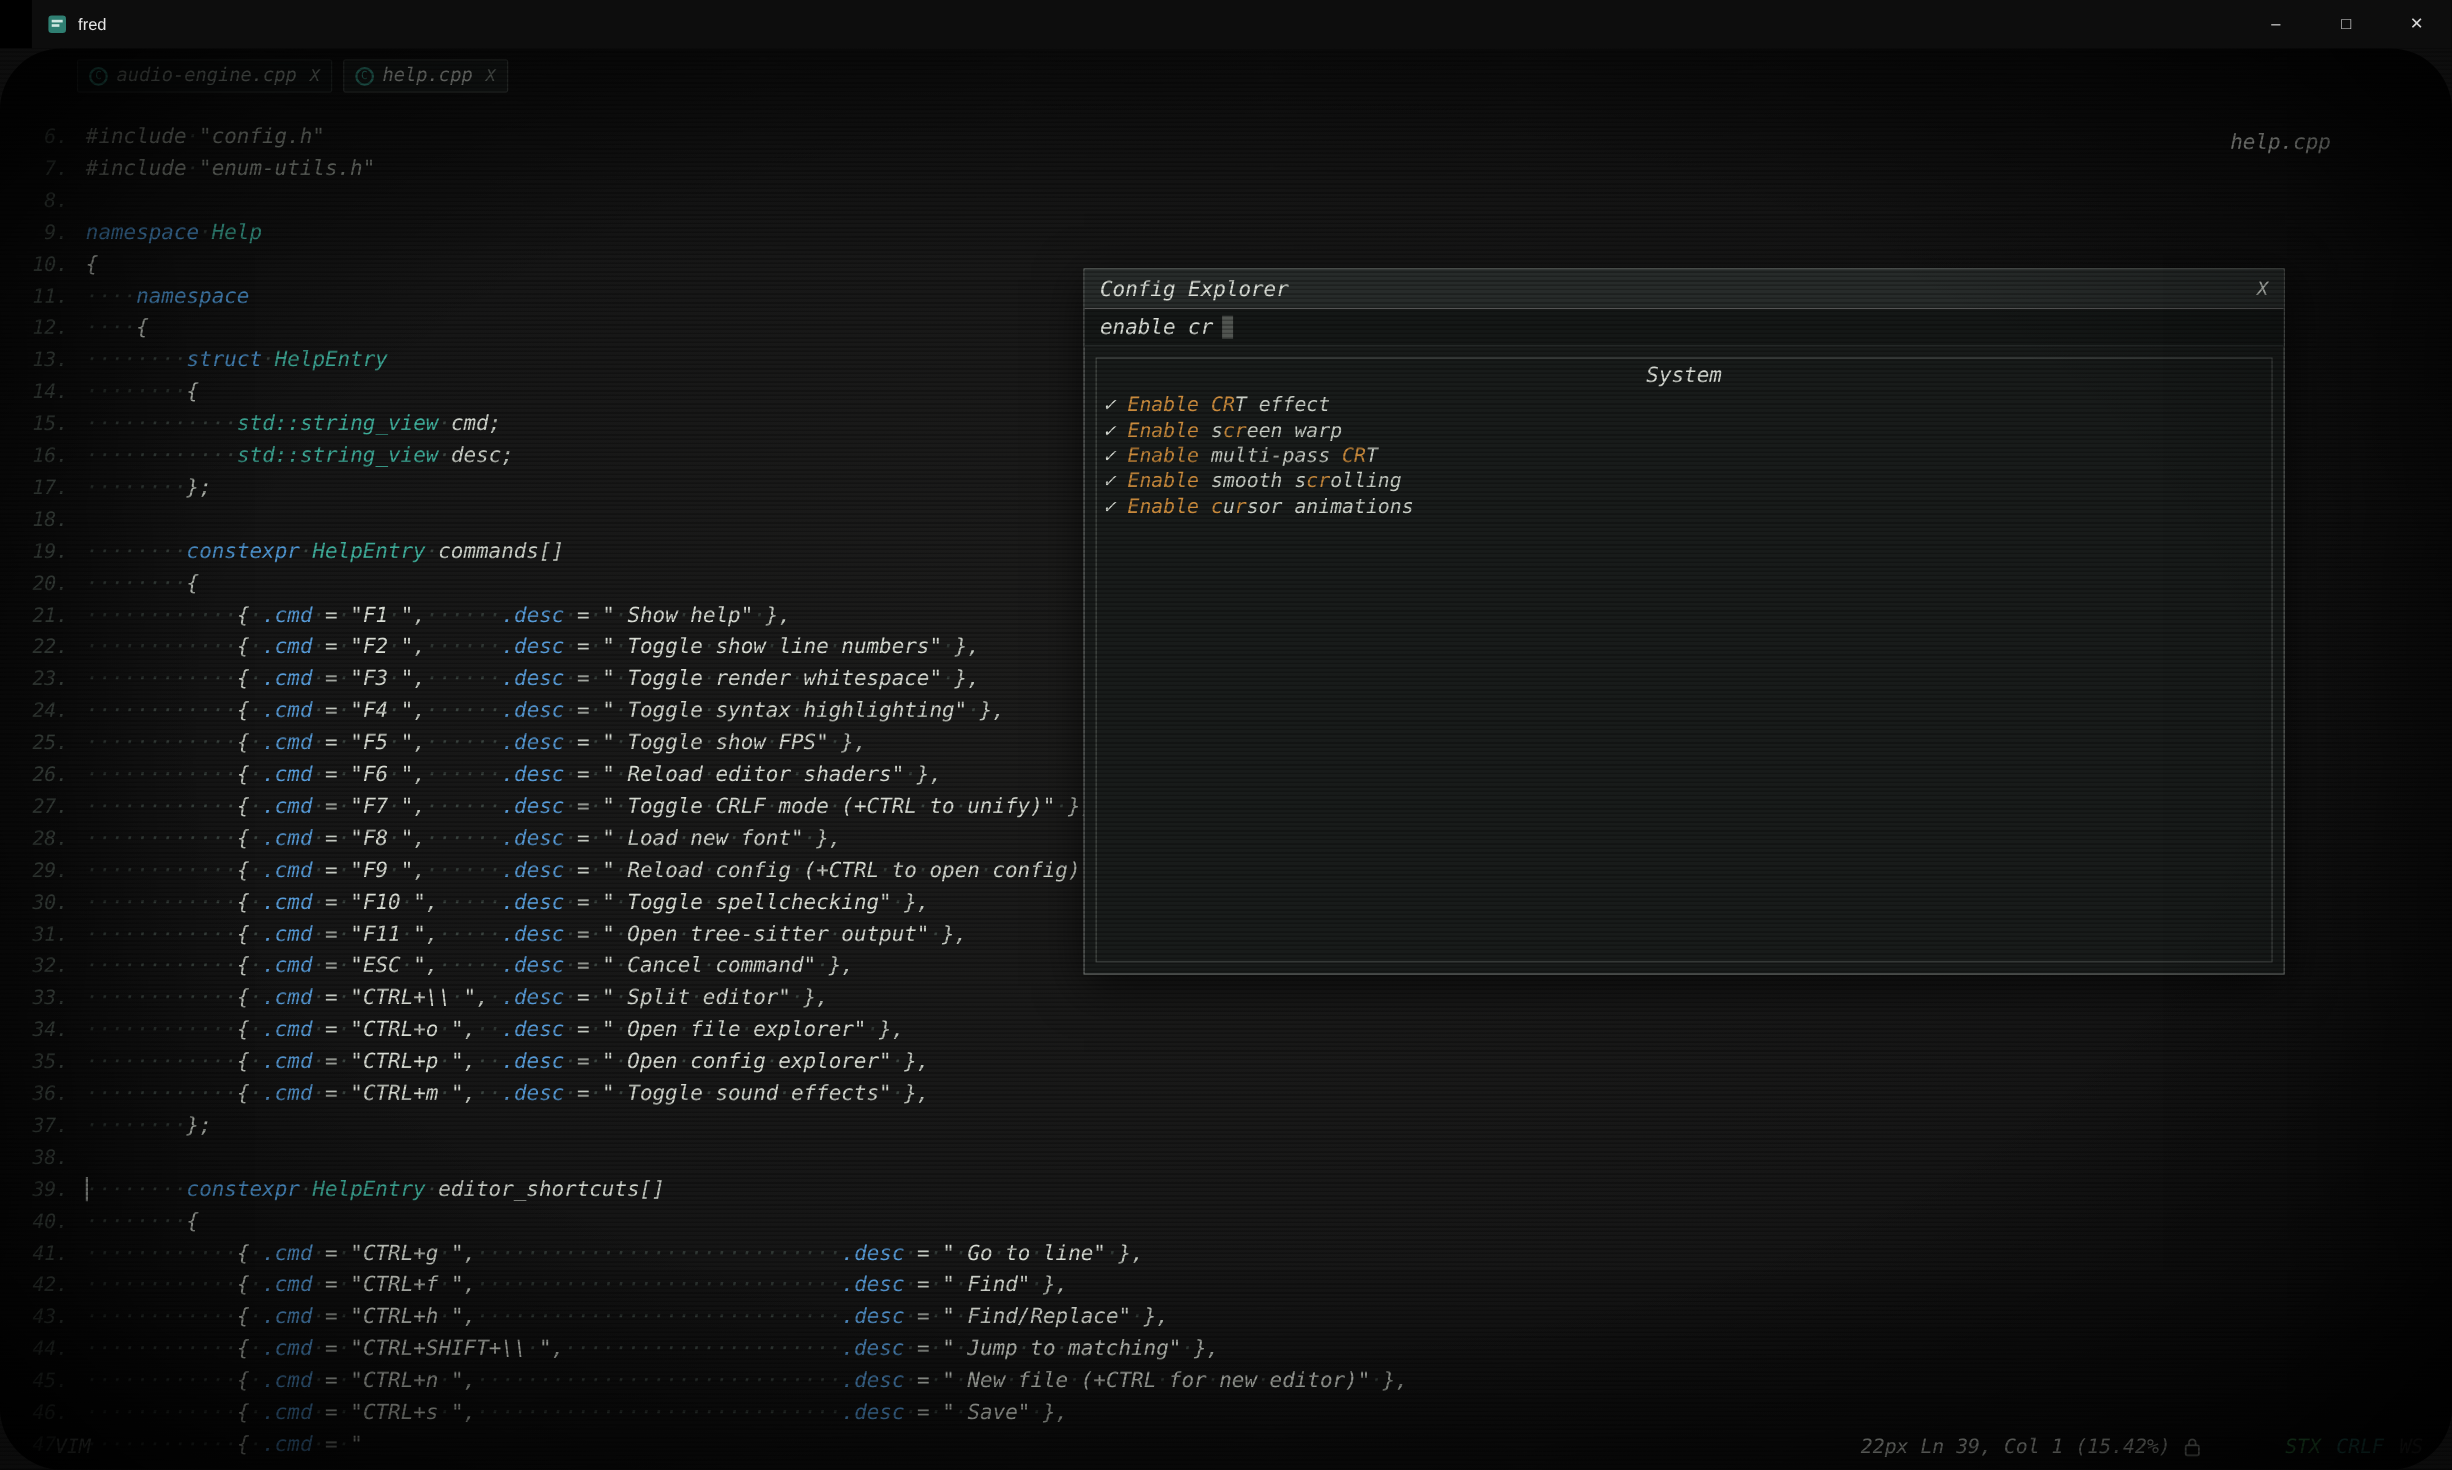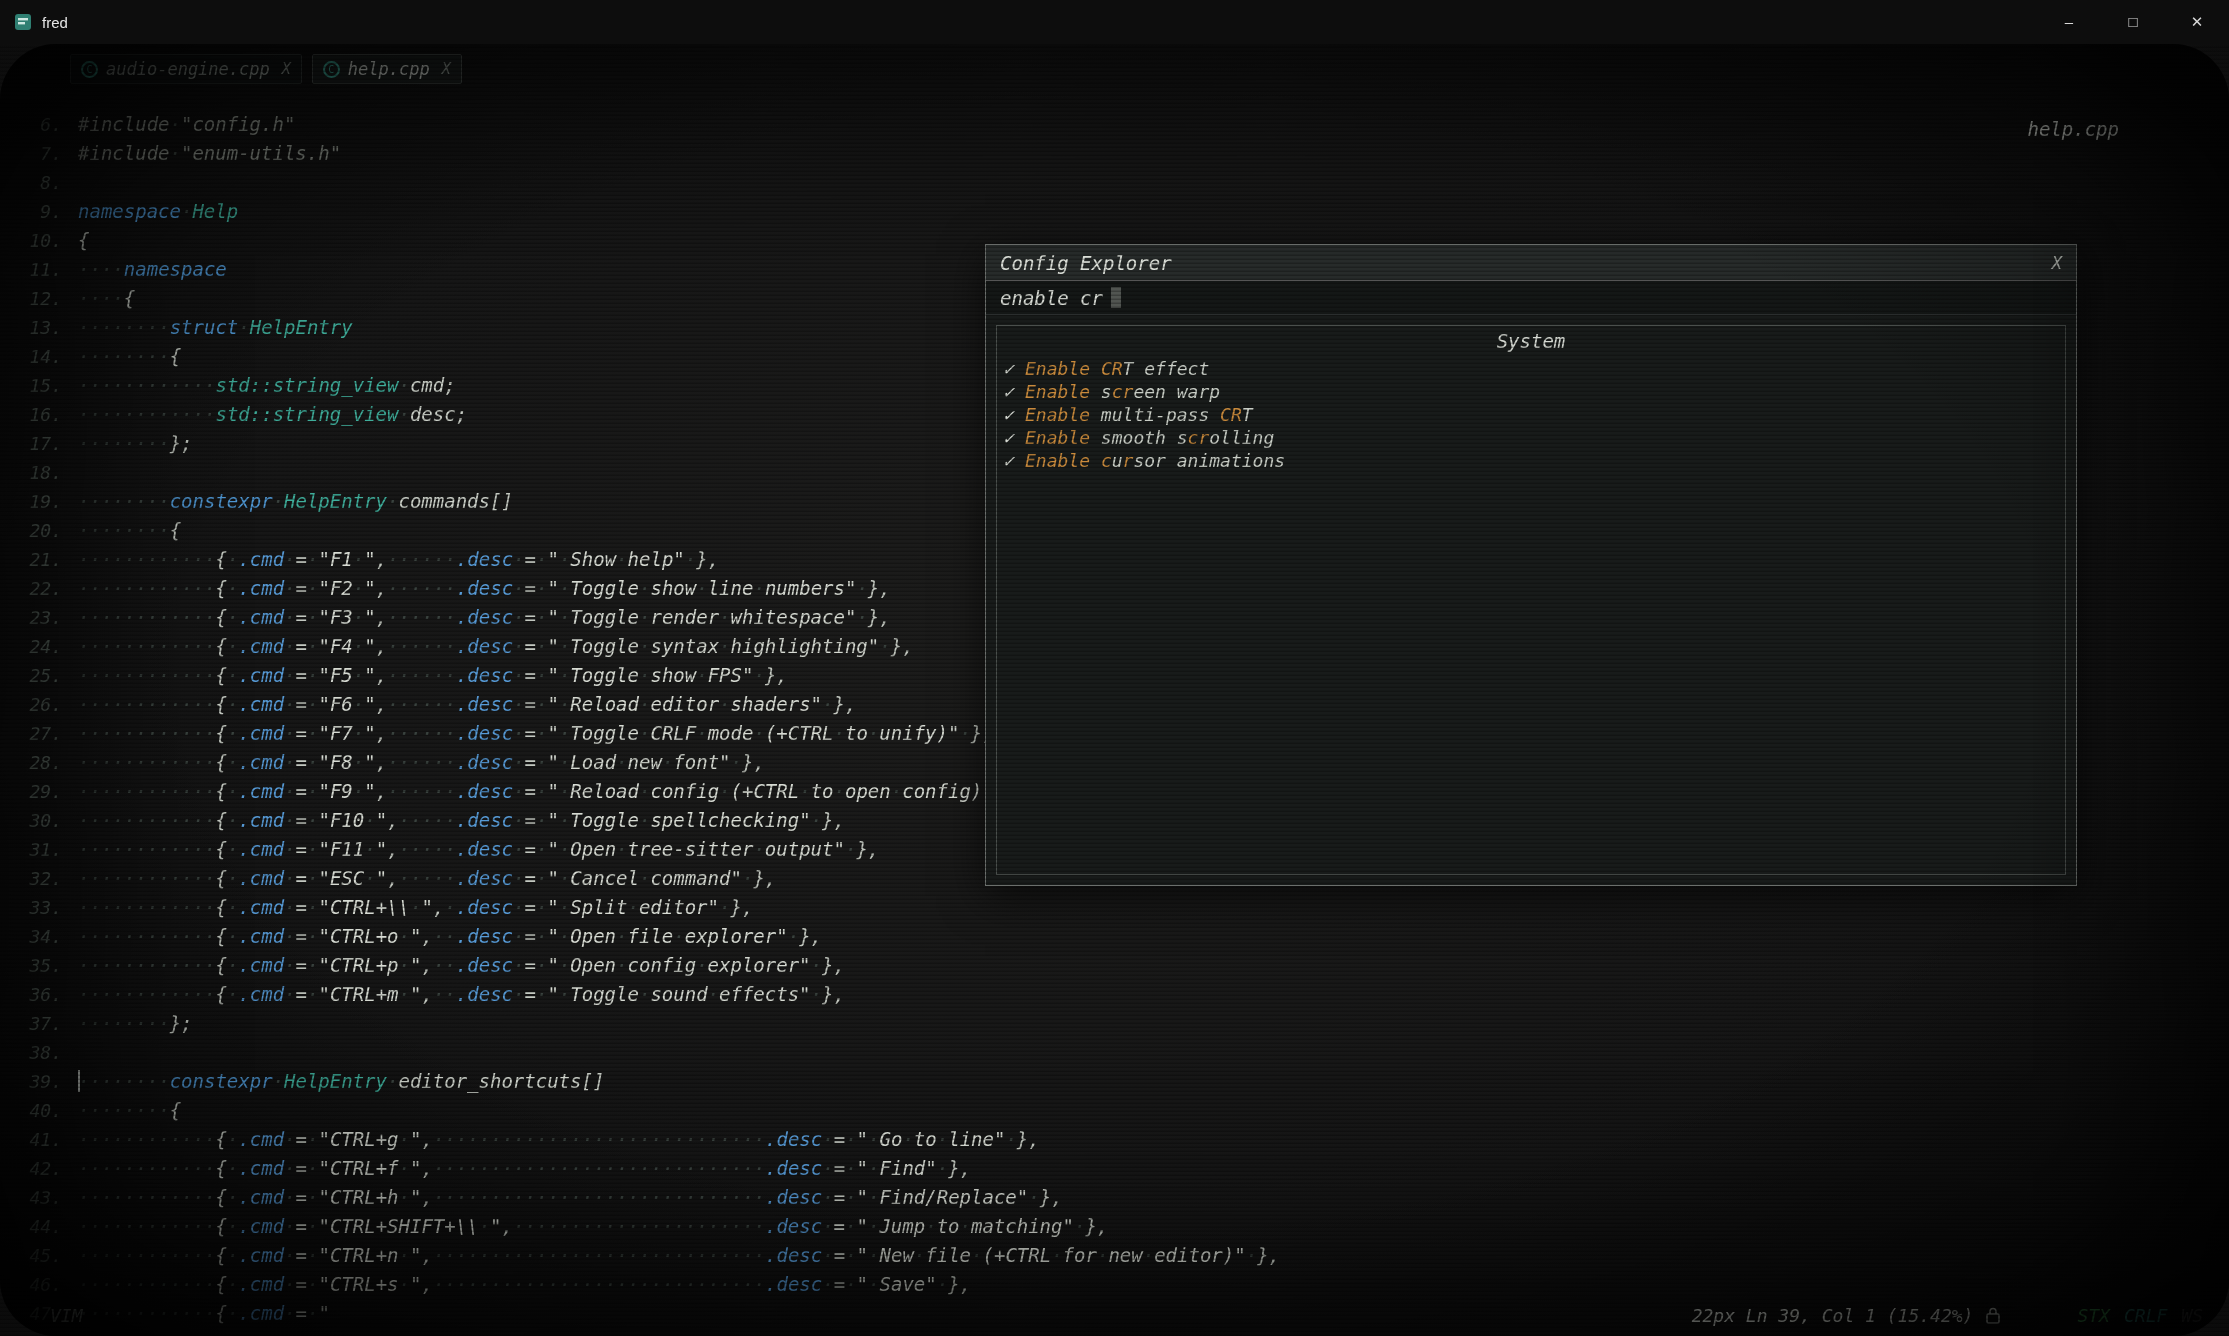--- a/index.html
+++ b/index.html
@@ -1,21 +1,21 @@
 <!DOCTYPE html>
 <html><head>
 <meta charset="utf-8">
 <style>
   * { margin:0; padding:0; box-sizing:border-box; }
   html,body { width:2229px; height:1336px; background:#000; overflow:hidden;
               font-family:"DejaVu Sans Mono", monospace; }
 
   
   .titlebar { height:44px; background:#0d0d0d; display:flex; align-items:center;
-              padding:0 0 0 14px; gap:10px; font-family:"Liberation Sans", sans-serif; }
+              padding:0 0 0 14px; gap:10px; font-family:"Liberation Sans", sans-serif;margin-left:29px; }
   .app-icon { width:18px; height:18px; flex:none; }
   .app-title { color:#e6e6e6; font-size:15px; }
   .win-controls { margin-left:auto; display:flex; height:44px; }
   .win-btn { width:64px; height:44px; line-height:44px; text-align:center;
              color:#d8d8d8; font-size:15px; cursor:default; }
 
   
   .screen { position:absolute; top:44px; left:0; right:0; bottom:0; overflow:hidden;
             background:radial-gradient(ellipse at 50% 45%, #1d1d1c 0%, #161616 55%, #0b0b0b 100%); }
   .scanlines { position:absolute; inset:0; z-index:8; pointer-events:none;

